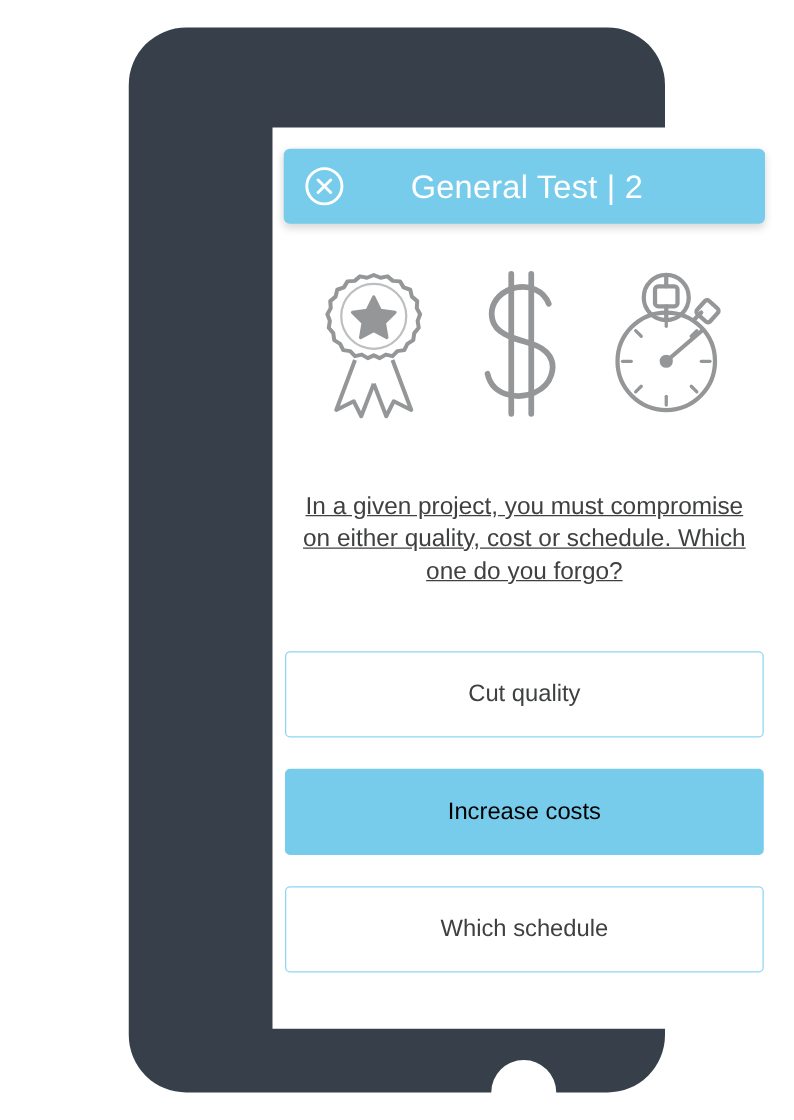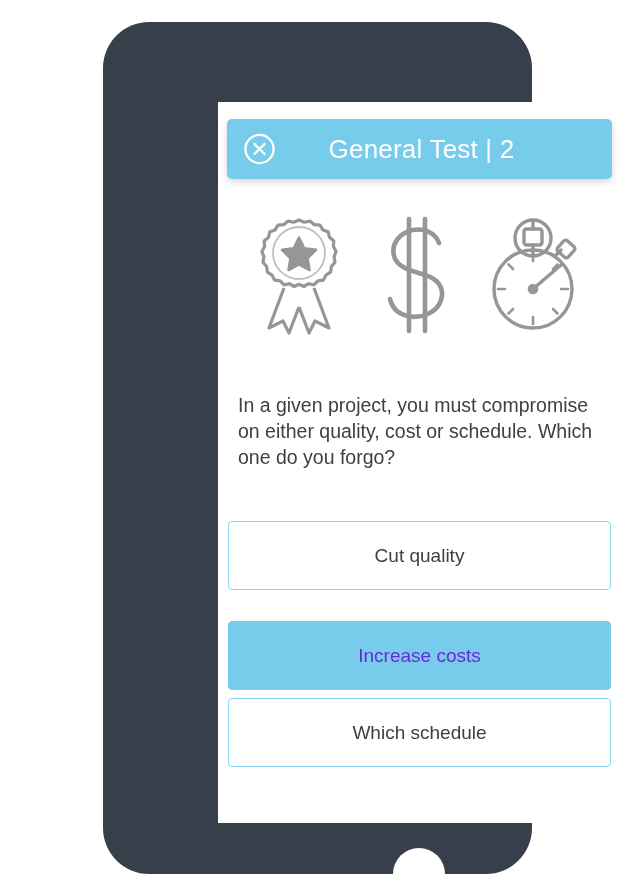--- a/index.html
+++ b/index.html
@@ -101,58 +101,58 @@
   }
 
   .topic-icon { display: block; }
 
   
   .question {
     position: absolute;
     left: 20px;
     top: 290px;
     width: 363px;
-    text-align: left;
+    text-align: center;
     color: #3F4041;
     font-size: 19.5px;
     line-height: 26px;
     font-weight: 400;
+    text-decoration: underline;
   }
 
   
   .options {
     position: absolute;
     left: 10px;
     top: 419px;
     width: 383px;
     display: flex;
     flex-direction: column;
-    gap: 8px;
+    gap: 25px;
   }
 
   .option {
     height: 69px;
     box-sizing: border-box;
     border-radius: 4px;
     display: flex;
     align-items: center;
     justify-content: center;
     font-size: 19px;
     font-weight: 400;
     background: #ffffff;
     border: 1px solid #8DD6F2;
     color: #3F4041;
     cursor: pointer;
   }
 
   .option.selected {
     background: #77CCEC;
     border-color: #77CCEC;
-    color: #6d28d9;
-    margin-top: 23px;
+    color: #000000;
   }
 </style>
 </head>
 <body>
 
 <div id="stage">
 
   <div class="phone-frame">
 
     <div class="phone-screen">

